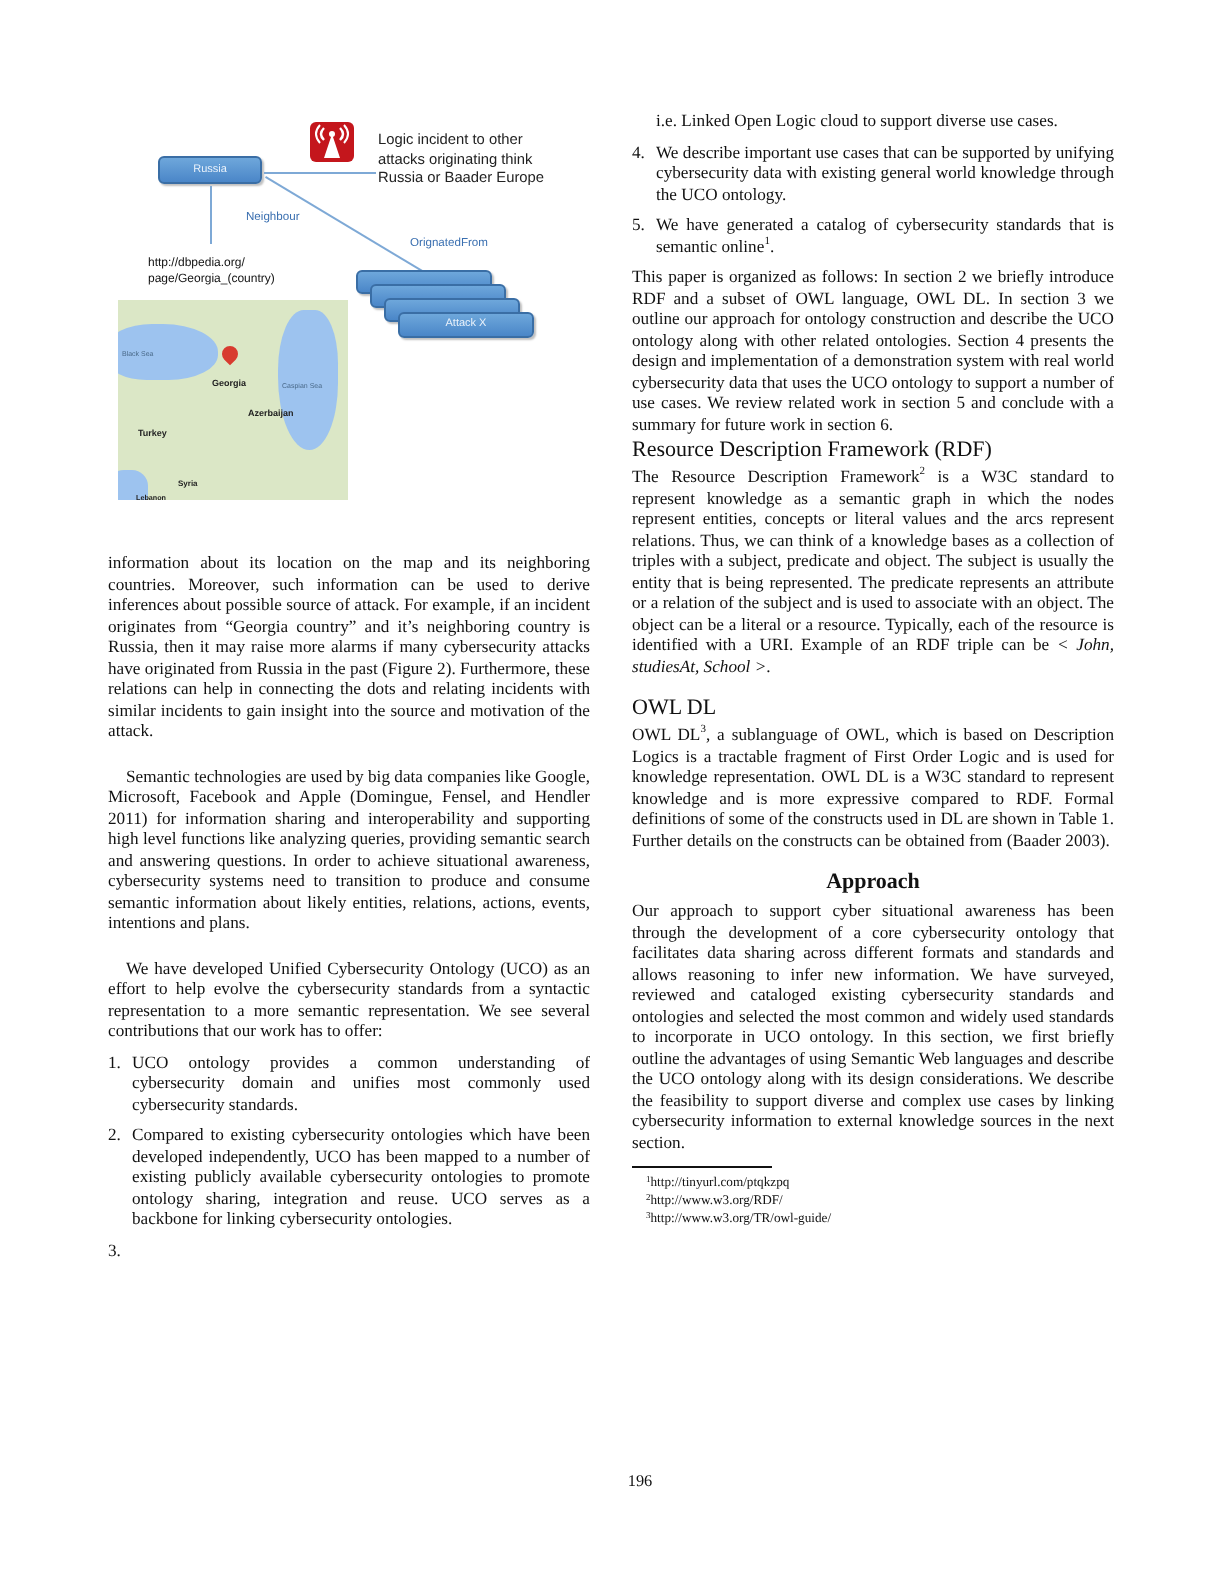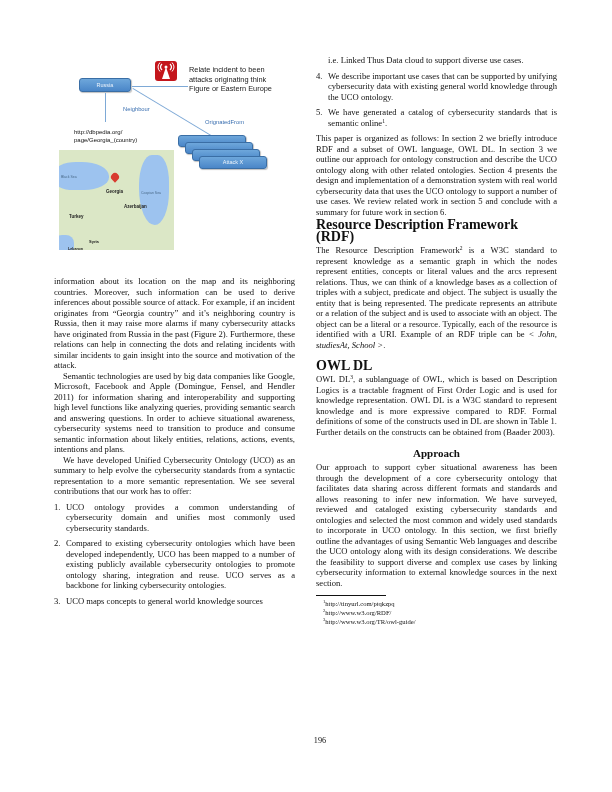--- a/index.html
+++ b/index.html
@@ -2,35 +2,35 @@
 <html><head>
 <meta charset="utf-8">
 <style>
   * { margin:0; padding:0; box-sizing:border-box; }
   html, body { width:612px; height:792px; background:#fff; }
   body { position:relative; font-family:"Liberation Serif", "DejaVu Serif", serif; color:#111; font-size:8.6px; line-height:10.5px; overflow:hidden; }
   .col { position:absolute; top:55px; width:241px; }
   #left { left:54px; }
   #right { left:316px; }
   p.just { text-align:justify; hyphens:manual; }
-  .indent { text-indent:9px; }
+  .indent { text-indent:9px;margin-top:12px; }
   figure { position:relative; width:241px; height:195px; }
   .fig-caption { margin-top:5px; text-align:justify; }
   .box { position:absolute; background:linear-gradient(#6ea7db,#4a86c8); border:1px solid #3a6ea5; border-radius:3px; color:#eaf2fb; font-family:"Liberation Sans", sans-serif; font-size:5.5px; display:flex; align-items:center; justify-content:center; box-shadow:1px 1px 1px rgba(0,0,0,0.25); }
   .lbl { position:absolute; font-family:"Liberation Sans", sans-serif; }
   .line { position:absolute; background:#7ea9d6; transform-origin:0 0; }
   .map { position:absolute; left:5px; top:95px; width:115px; height:100px; background:#dbe7c6; overflow:hidden; }
   .map .sea { position:absolute; background:#9dc3ef; }
   .map .maplbl { position:absolute; font-family:"Liberation Sans", sans-serif; font-size:4.5px; color:#222; font-weight:bold; }
   .map .seal { position:absolute; font-family:"Liberation Sans", sans-serif; font-size:3.5px; color:#4b6b8b; }
   ol { list-style:none; }
   ol li { position:relative; padding-left:12px; text-align:justify; margin-bottom:5px; }
   ol li .num { position:absolute; left:0; top:0; }
   h2.sec { font-size:11px; font-weight:bold; text-align:center; margin:8px 0 2px; line-height:13px; }
-  h3.sub { font-size:14px; font-weight:bold; margin:2px 0 2px; line-height:12px; }
+  h3.sub { font-size:11px; font-weight:normal; margin:2px 0 2px; line-height:12px; }
   sup { font-size:5.5px; vertical-align:top; line-height:6px; }
   .math { font-style:italic; }
   .fnrule { width:70px; height:0.6px; background:#111; margin:7px 0 3px; }
   .fn { font-size:6.6px; line-height:9px; padding-left:7px; }
   .fn sup { font-size:4.5px; }
   #pagenum { position:absolute; top:736px; left:0; width:612px; text-align:center; font-size:8.2px;padding-left:28px; }
 </style>
 </head>
 <body>
 
@@ -46,23 +46,23 @@
         <path d="M11 6 L7 18 L15 18 Z" fill="#fff"></path>
         <circle cx="11" cy="6" r="1.5" fill="#fff"></circle>
         <path d="M7 3 Q4 6 7 9" stroke="#fff" stroke-width="1.2" fill="none"></path>
         <path d="M15 3 Q18 6 15 9" stroke="#fff" stroke-width="1.2" fill="none"></path>
         <path d="M5 1.5 Q1 6 5 10.5" stroke="#fff" stroke-width="1" fill="none"></path>
         <path d="M17 1.5 Q21 6 17 10.5" stroke="#fff" stroke-width="1" fill="none"></path>
       </svg>
     </div>
 
     <div class="lbl" style="left:135px;top:10px;font-size:7.4px;line-height:9.5px;color:#222;">
-      <div>Relate incident to been</div>
+      <div>Logic incident to other</div>
       <div>attacks originating think</div>
-      <div>Figure or Eastern Europe</div>
+      <div>Russia or Baader Europe</div>
     </div>
 
     <div class="line" style="left:78px;top:31px;width:56px;height:0.7px;"></div>
     <div class="line" style="left:79px;top:33px;width:95px;height:0.7px;transform:rotate(31deg);"></div>
     <div class="line" style="left:51px;top:38px;width:0.7px;height:29px;"></div>
 
     <div class="lbl" style="left:69px;top:49px;font-size:5.8px;color:#3a6fb0;">Neighbour</div>
     <div class="lbl" style="left:151px;top:62px;font-size:5.8px;color:#3a6fb0;">OrignatedFrom</div>
 
     <div class="lbl" style="left:20px;top:73px;font-size:6px;line-height:8px;color:#111;">
@@ -87,31 +87,31 @@
       <div class="maplbl" style="left:65px;top:52px;">Azerbaijan</div>
       <div class="maplbl" style="left:10px;top:62px;">Turkey</div>
       <div class="maplbl" style="left:30px;top:87px;font-size:4px;">Syria</div>
       <div class="maplbl" style="left:9px;top:94px;font-size:3.6px;">Lebanon</div>
       <div style="position:absolute;left:52px;top:23px;width:8px;height:8px;background:#d83b2f;border-radius:50% 50% 50% 0;transform:rotate(-45deg);"></div>
     </div>
   </figure>
 
   <p class="just" style="margin-top:26px;">information about its location on the map and its neighboring countries. Moreover, such information can be used to derive inferences about possible source of attack. For example, if an incident originates from “Georgia country” and it’s neighboring country is Russia, then it may raise more alarms if many cybersecurity attacks have originated from Russia in the past (Figure 2). Furthermore, these relations can help in connecting the dots and relating incidents with similar incidents to gain insight into the source and motivation of the attack.</p>
   <p class="just indent">Semantic technologies are used by big data companies like Google, Microsoft, Facebook and Apple (Domingue, Fensel, and Hendler 2011) for information sharing and interoperability and supporting high level functions like analyzing queries, providing semantic search and answering questions. In order to achieve situational awareness, cybersecurity systems need to transition to produce and consume semantic information about likely entities, relations, actions, events, intentions and plans.</p>
-  <p class="just indent">We have developed Unified Cybersecurity Ontology (UCO) as an summary to help evolve the cybersecurity standards from a syntactic representation to a more semantic representation. We see several contributions that our work has to offer:</p>
+  <p class="just indent">We have developed Unified Cybersecurity Ontology (UCO) as an effort to help evolve the cybersecurity standards from a syntactic representation to a more semantic representation. We see several contributions that our work has to offer:</p>
 
   <ol style="margin-top:5px;">
     <li><span class="num">1.</span><span>UCO ontology provides a common understanding of cybersecurity domain and unifies most commonly used cybersecurity standards.</span></li>
     <li><span class="num">2.</span><span>Compared to existing cybersecurity ontologies which have been developed independently, UCO has been mapped to a number of existing publicly available cybersecurity ontologies to promote ontology sharing, integration and reuse. UCO serves as a backbone for linking cybersecurity ontologies.</span></li>
-    <li><span class="num">3.</span><span>UCO maps concepts to general world knowledge sources</span></li>
+    <li><span class="num">3.</span></li>
   </ol>
 </div>
 
 <div class="col" id="right">
-  <p class="just" style="padding-left:12px;margin-bottom:5px;">i.e. Linked Thus Data cloud to support diverse use cases.</p>
+  <p class="just" style="padding-left:12px;margin-bottom:5px;">i.e. Linked Open Logic cloud to support diverse use cases.</p>
   <ol>
     <li><span class="num">4.</span><span>We describe important use cases that can be supported by unifying cybersecurity data with existing general world knowledge through the UCO ontology.</span></li>
     <li><span class="num">5.</span><span>We have generated a catalog of cybersecurity standards that is semantic online</span><sup>1</sup><span>.</span></li>
   </ol>
   <p class="just">This paper is organized as follows: In section 2 we briefly introduce RDF and a subset of OWL language, OWL DL. In section 3 we outline our approach for ontology construction and describe the UCO ontology along with other related ontologies. Section 4 presents the design and implementation of a demonstration system with real world cybersecurity data that uses the UCO ontology to support a number of use cases. We review related work in section 5 and conclude with a summary for future work in section 6.</p>
 
   <h3 class="sub">Resource Description Framework (RDF)</h3>
   <p class="just"><span>The Resource Description Framework</span><sup>2</sup><span> is a W3C standard to represent knowledge as a semantic graph in which the nodes represent entities, concepts or literal values and the arcs represent relations. Thus, we can think of a knowledge bases as a collection of triples with a subject, predicate and object. The subject is usually the entity that is being represented. The predicate represents an attribute or a relation of the subject and is used to associate with an object. The object can be a literal or a resource. Typically, each of the resource is identified with a URI. Example of an RDF triple can be </span><span class="math">&lt; John, studiesAt, School &gt;</span><span>.</span></p>
 
   <h3 class="sub" style="margin-top:10px;">OWL DL</h3>

